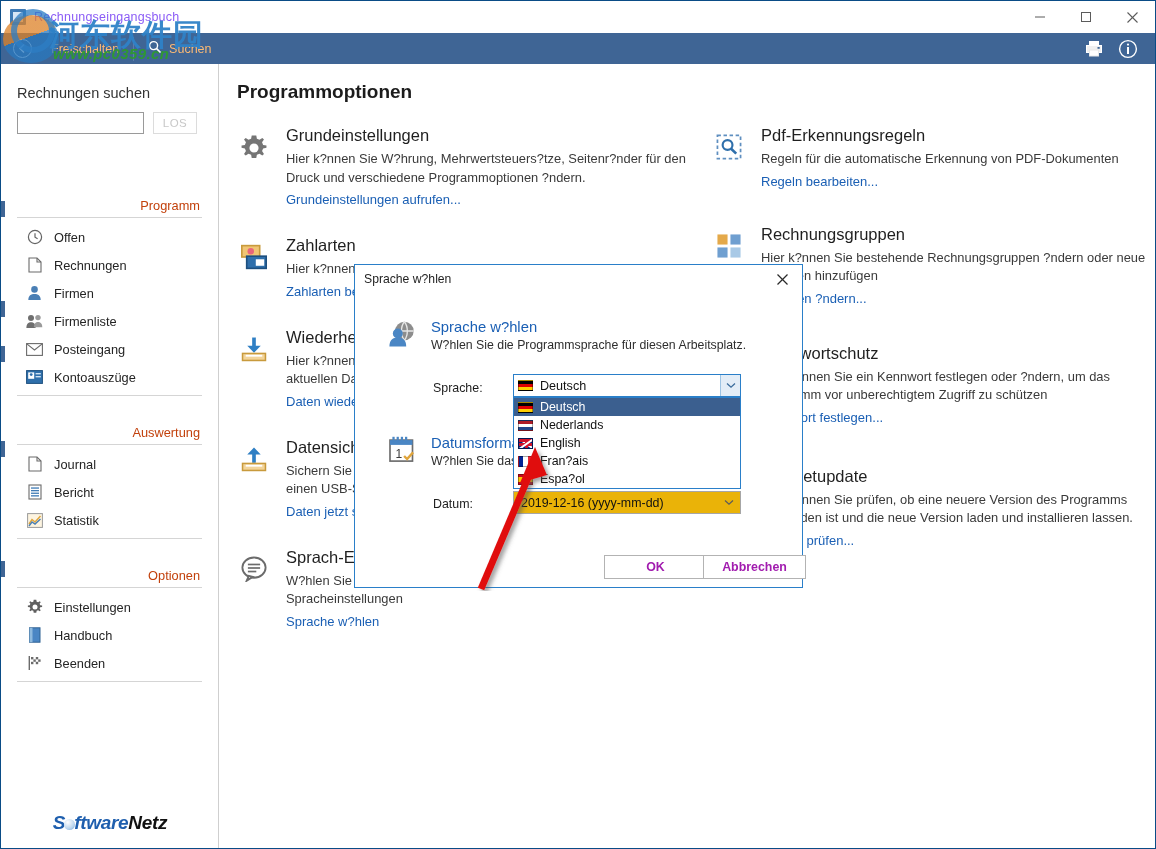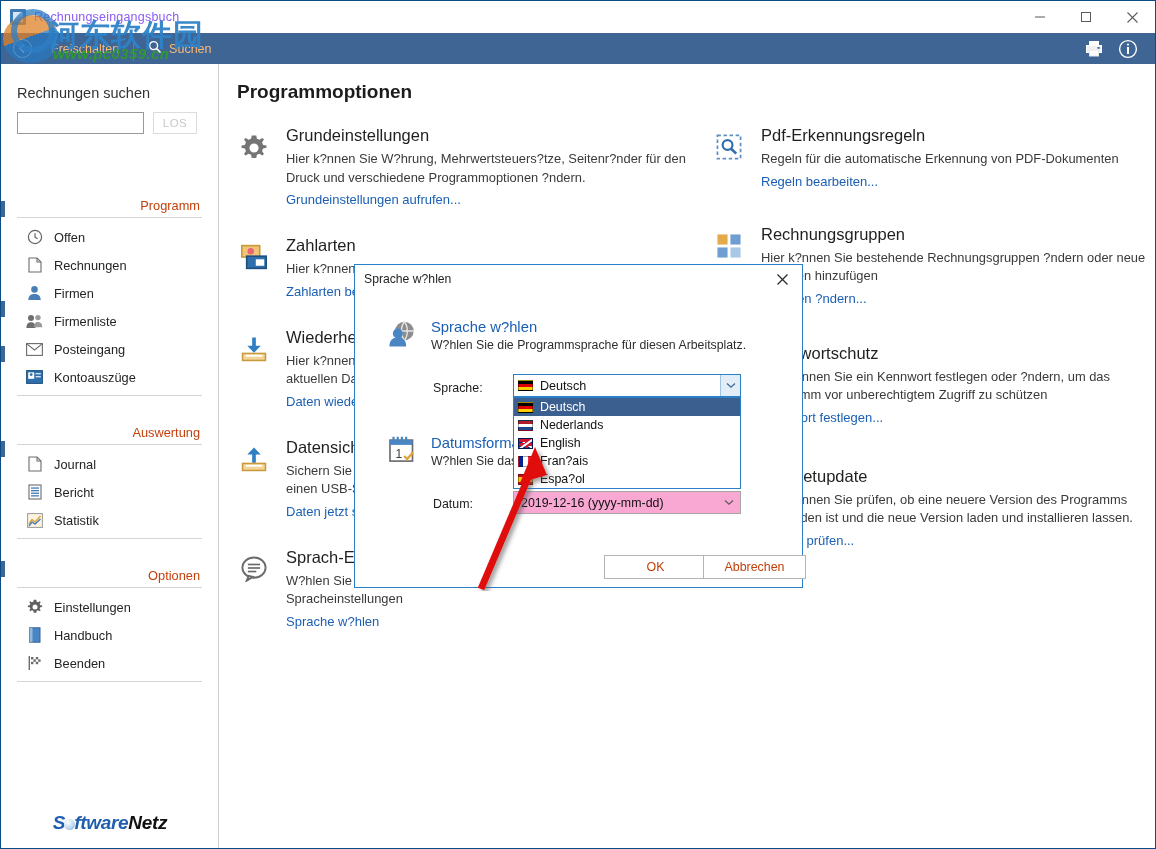--- a/index.html
+++ b/index.html
@@ -284,31 +284,31 @@
   .dd-item {
     height: 18px; display: flex; align-items: center; gap: 7px;
     padding-left: 4px;
     font-size: 12.4px; color: #111111;
   }
   .dd-item.sel { background: #3b5f8f; color: #ffffff; }
   .select2 {
     position: absolute;
     height: 23px;
     border: 1px solid #a6a6a6;
-    background: #f9a8d4;
+    background: #eab308;
     display: flex; align-items: center;
     font-size: 12.4px; color: #111111;
   }
   .select2 .val { margin-left: 7px; flex: 1; }
   .select2 .arrowbox { width: 22px; display: flex; align-items: center; justify-content: center; }
   .dlg-btn {
     position: absolute; width: 103px; height: 24px;
     border: 1px solid #b3b3b3; background: #ffffff;
-    font-size: 12.4px; color: #c2410c;
-    display: flex; align-items: center; justify-content: center;
+    font-size: 12.4px; color: #a21caf;
+    display: flex; align-items: center; justify-content: center; font-weight: bold;
   }
 
   
   .flag {
     width: 15px; height: 11px; flex: 0 0 15px;
     display: block; border: .5px solid rgba(0,0,0,.35);
   }
   .flag-de { background: linear-gradient(#000 33.3%, #dd0000 33.3% 66.6%, #ffce00 66.6%); }
   .flag-nl { background: linear-gradient(#ae1c28 33.3%, #ffffff 33.3% 66.6%, #21468b 66.6%); }
   .flag-fr { background: linear-gradient(90deg, #002395 33.3%, #ffffff 33.3% 66.6%, #ed2939 66.6%); }

